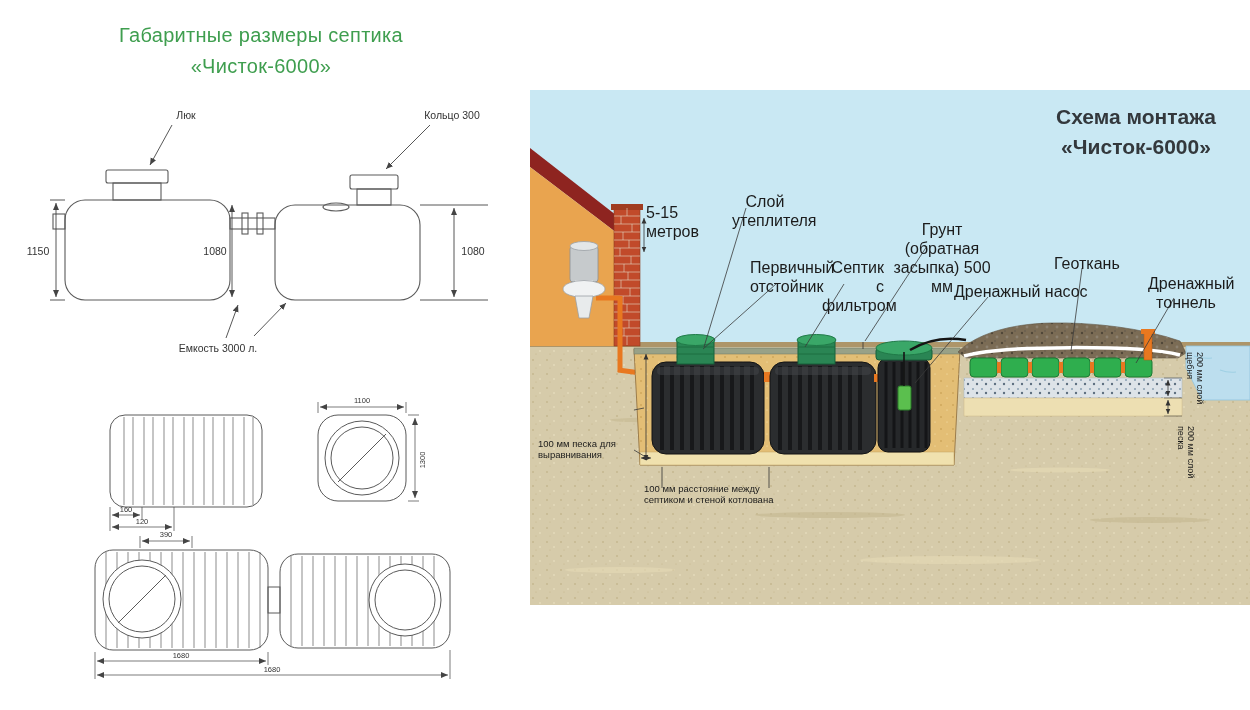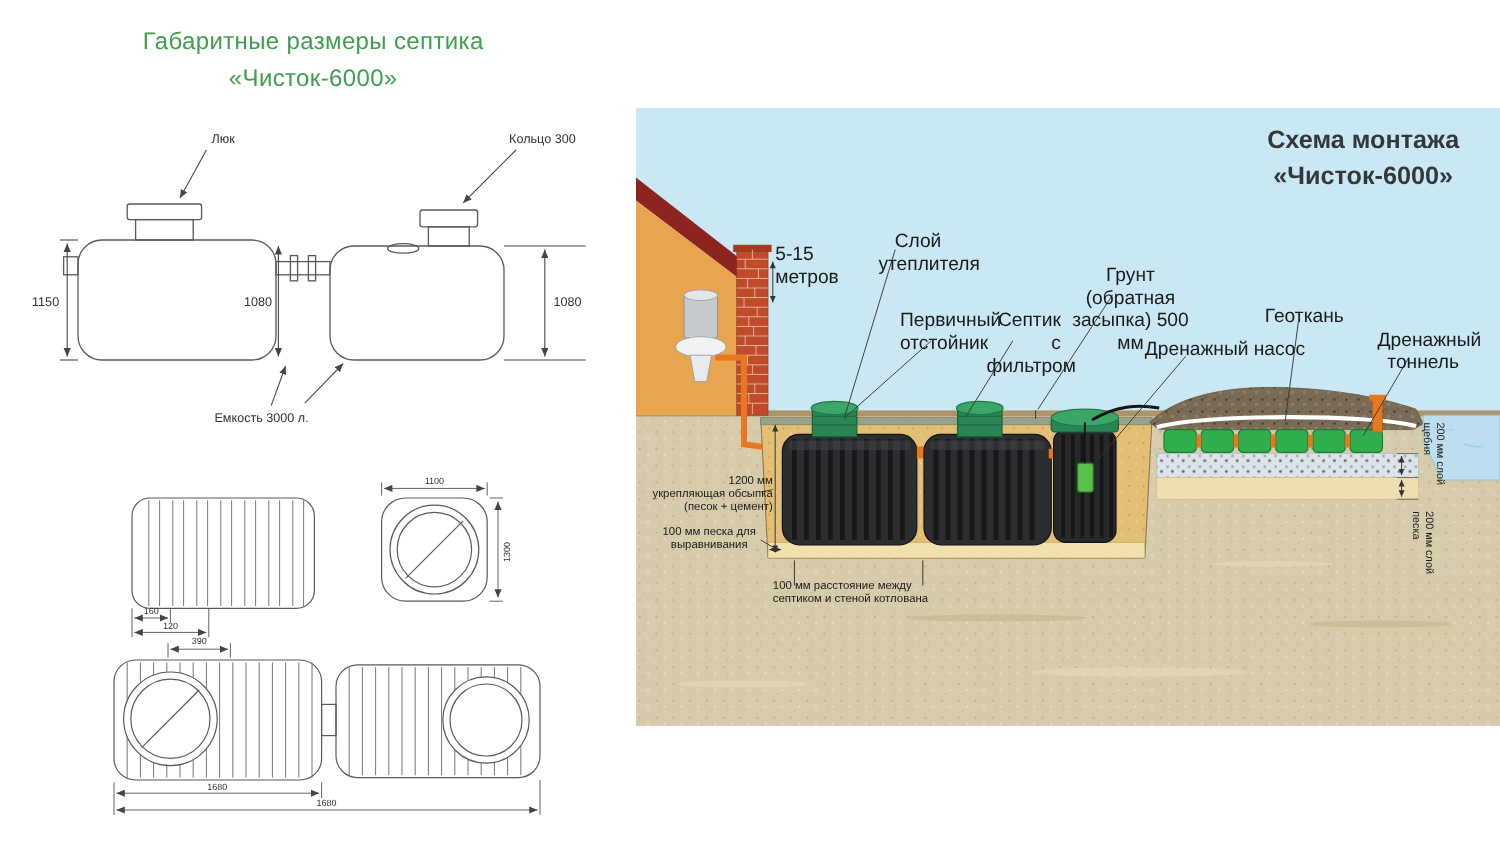--- a/index.html
+++ b/index.html
@@ -23,21 +23,21 @@
   .lbl{position:absolute;font-size:16px;line-height:1.18;color:#1b1b1b}
   .lbl-distance{left:116px;top:114px;width:44px}
   .lbl-insulation{left:202px;top:103px;width:66px;text-align:center}
   .lbl-primary{left:220px;top:169px;width:70px;text-align:left}
   .lbl-septic{left:292px;top:169px;width:62px;text-align:right}
   .lbl-backfill{left:362px;top:131px;width:100px;text-align:center}
   .lbl-geotextile{left:524px;top:165px;white-space:nowrap}
   .lbl-pump{left:424px;top:193px;white-space:nowrap}
   .lbl-tunnel{left:618px;top:185px;width:76px;text-align:center}
   .lbl-reinforcing{left:2px;top:305px;width:112px;text-align:right;font-size:9.5px}
-  .lbl-leveling{left:8px;top:348px;width:106px;text-align:center;font-size:9.5px}
+  .lbl-leveling{left:8px;top:348px;width:106px;text-align:left;font-size:9.5px}
   .lbl-gap{left:114px;top:393px;width:140px;font-size:9.5px}
   .lbl-vert{writing-mode:vertical-rl;font-size:9px;height:58px}
   .lbl-gravel{left:654px;top:262px}
   .lbl-sand{left:645px;top:336px}
 </style>
 </head>
 <body>
 
 <div class="page">
 
@@ -314,22 +314,18 @@
     </div>
 
     <div class="lbl lbl-distance">5-15 метров</div>
     <div class="lbl lbl-insulation">Слой утеплителя</div>
     <div class="lbl lbl-primary">Первичный отстойник</div>
     <div class="lbl lbl-septic">Септик с фильтром</div>
     <div class="lbl lbl-backfill">Грунт (обратная засыпка) 500 мм</div>
     <div class="lbl lbl-geotextile">Геоткань</div>
     <div class="lbl lbl-pump">Дренажный насос</div>
     <div class="lbl lbl-tunnel">Дренажный тоннель</div>
-    <div class="lbl lbl-reinforcing">
-      <span>1200 мм</span><br>
-      <span>укрепляющая обсыпка (песок + цемент)</span>
-    </div>
     <div class="lbl lbl-leveling">100 мм песка для выравнивания</div>
     <div class="lbl lbl-gap">100 мм расстояние между септиком и стеной котлована</div>
     <div class="lbl lbl-vert lbl-gravel">200 мм слой щебня</div>
     <div class="lbl lbl-vert lbl-sand">200 мм слой песка</div>
   </section>
 </div>
 
 </body></html>

